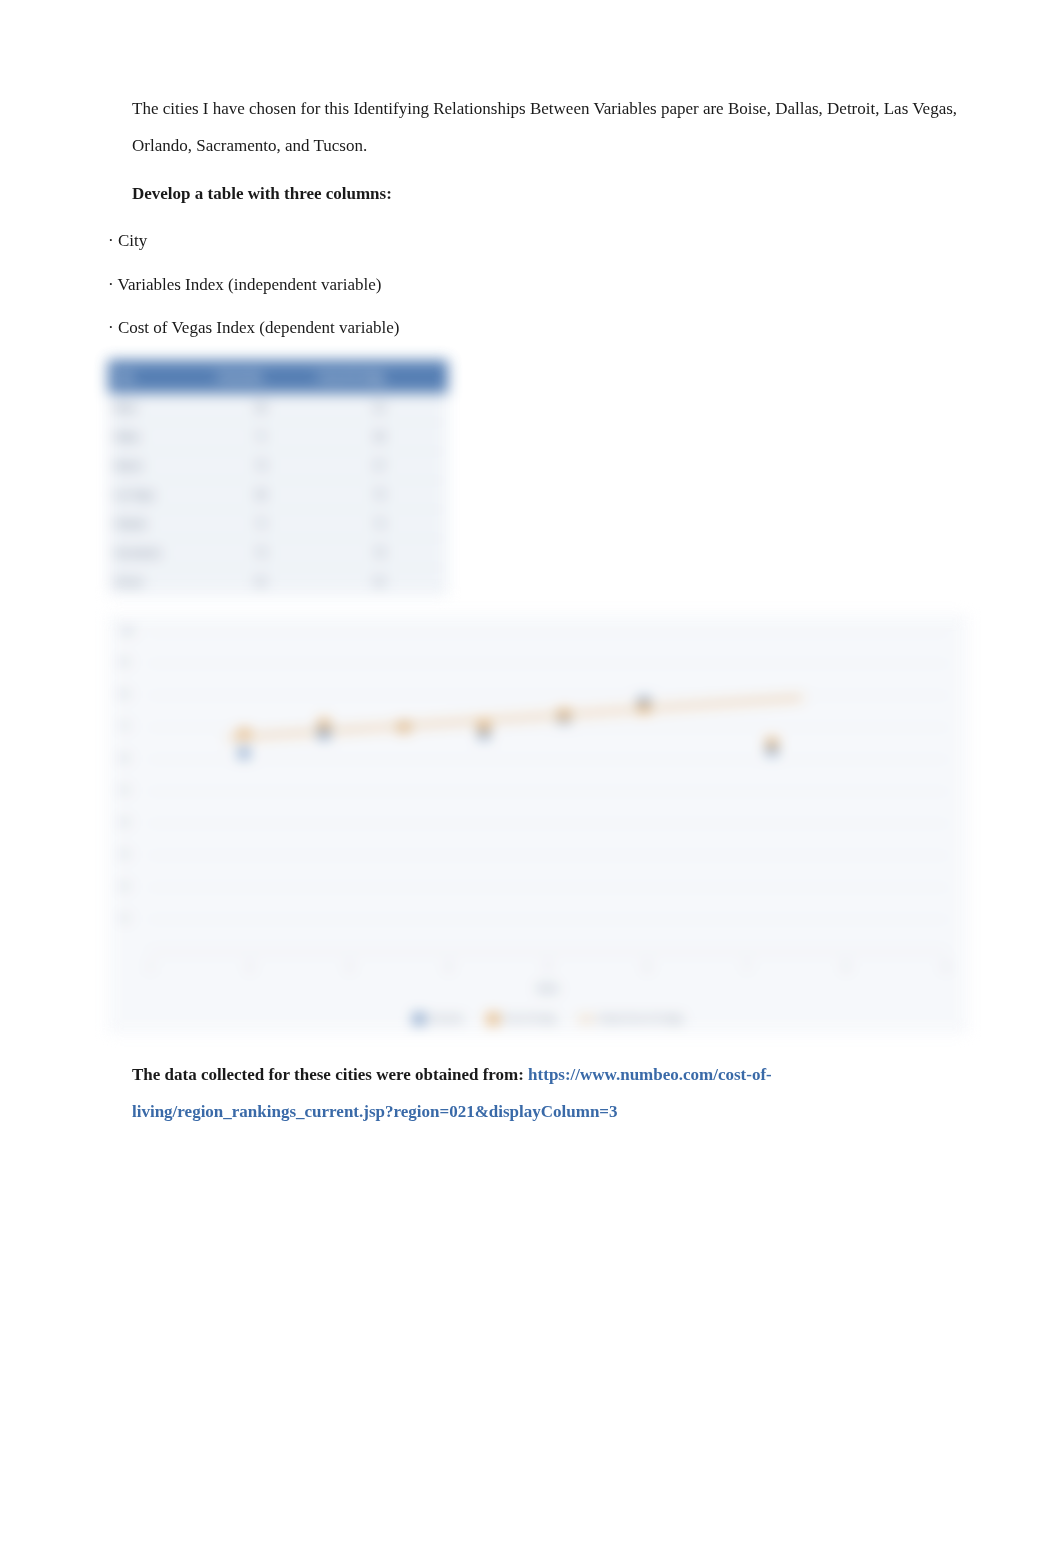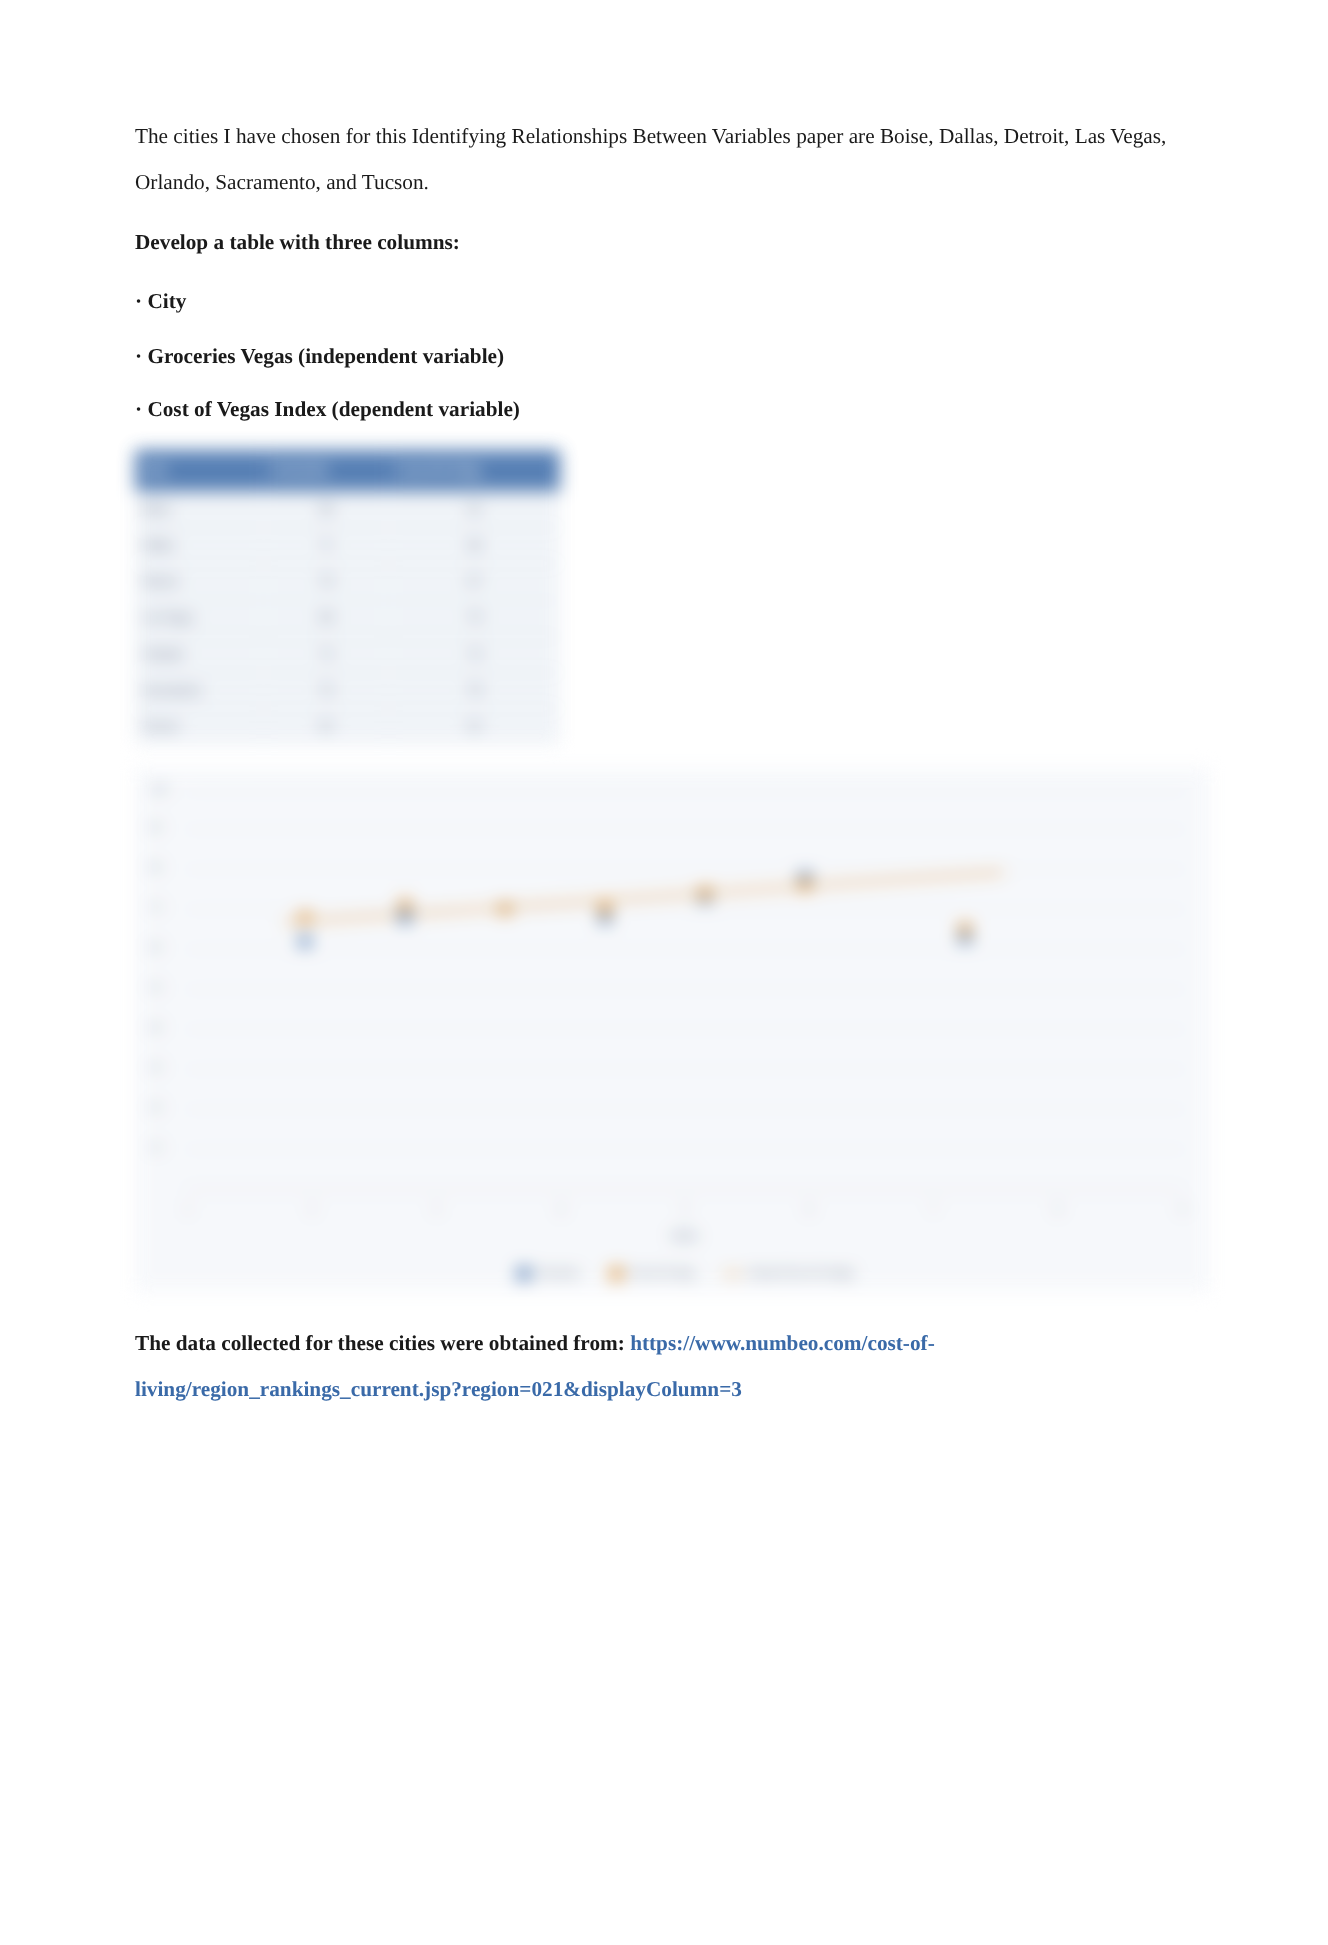--- a/index.html
+++ b/index.html
@@ -5,23 +5,23 @@
   * { box-sizing: border-box; margin: 0; padding: 0; }
   body {
     background: #ffffff;
     font-family: Georgia, 'Times New Roman', serif;
     color: #1a1a1a;
     width: 1062px;
     padding: 90px 100px 60px 108px;
     line-height: 2.2;
     font-size: 17px;
   }
-  .para { margin-bottom: 10px; }
+  .para { margin-bottom: 10px; margin-left: 24px; }
   .bold { font-weight: bold; font-family: Liberation Serif, serif; }
-  .bullet { font-weight: bold; margin-bottom: 6px; }
+  .bullet { font-weight: normal; margin-bottom: 6px; }
   .table-blur {
     margin-top: 14px;
     width: 340px;
     border-collapse: collapse;
     filter: blur(7px);
     opacity: 0.85;
   }
   .table-blur th {
     background: #3a6aa8;
     color: #fff;
@@ -70,21 +70,21 @@
   .link { color: #3a6aa8; text-decoration: none; }
 </style>
 </head>
 <body>
 
 <p class="para">The cities I have chosen for this Identifying Relationships Between Variables paper are Boise, Dallas, Detroit, Las Vegas, Orlando, Sacramento, and Tucson.</p>
 
 <p class="bold para">Develop a table with three columns:</p>
 
 <p class="bullet">· City</p>
-<p class="bullet">· Groceries Vegas (independent variable)</p>
+<p class="bullet">· Variables Index (independent variable)</p>
 <p class="bullet">· Cost of Vegas Index (dependent variable)</p>
 
 <table class="table-blur">
   <thead>
     <tr>
       <th>City</th>
       <th>Groceries</th>
       <th>Cost of Living</th>
     </tr>
   </thead>

